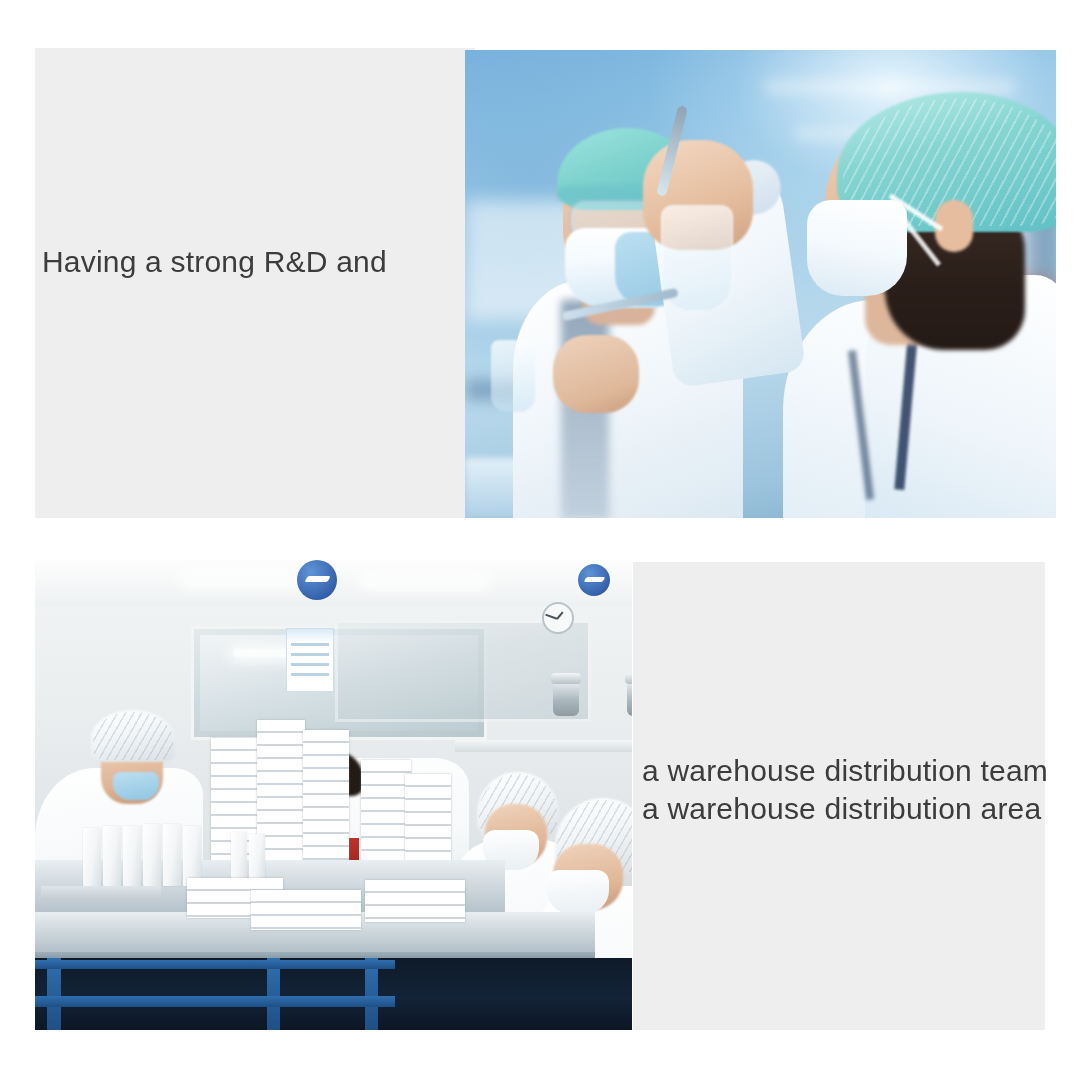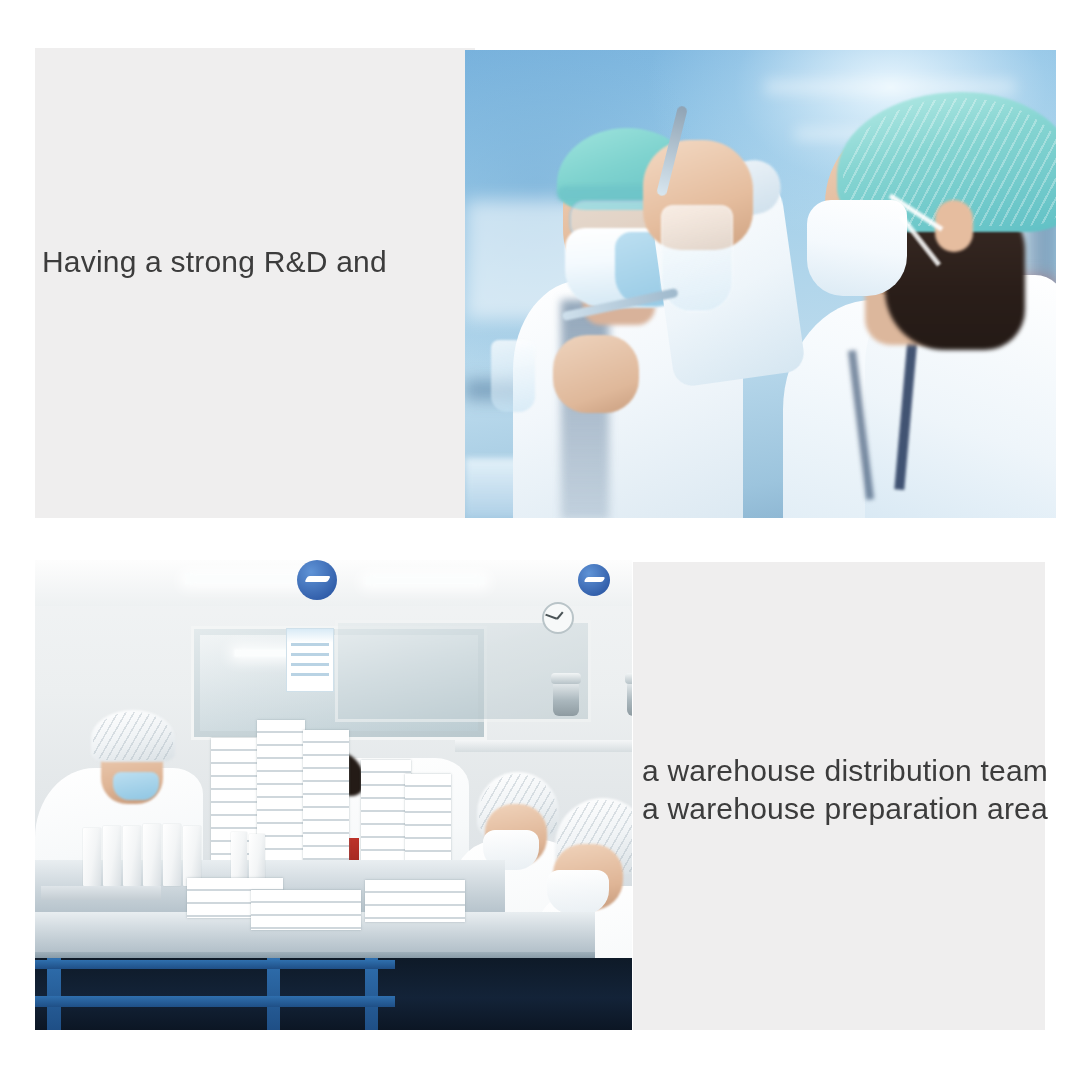--- a/index.html
+++ b/index.html
@@ -647,14 +647,14 @@
     <div class="leg-blue" style="left:330px;top:398px;width:13px;height:72px;"></div>
     <div class="leg-blue" style="left:0px;top:436px;width:360px;height:11px;"></div>
     <div class="leg-blue" style="left:0px;top:400px;width:360px;height:9px;"></div>
   </div>
 </div>
 
 <div class="panel gray-panel" id="bot-gray"></div>
 
 <div class="cap" id="bot-cap">
   <div>a warehouse distribution team</div>
-  <div>a warehouse preparation area</div>
+  <div>a warehouse distribution area</div>
 </div>
 
 </body></html>

